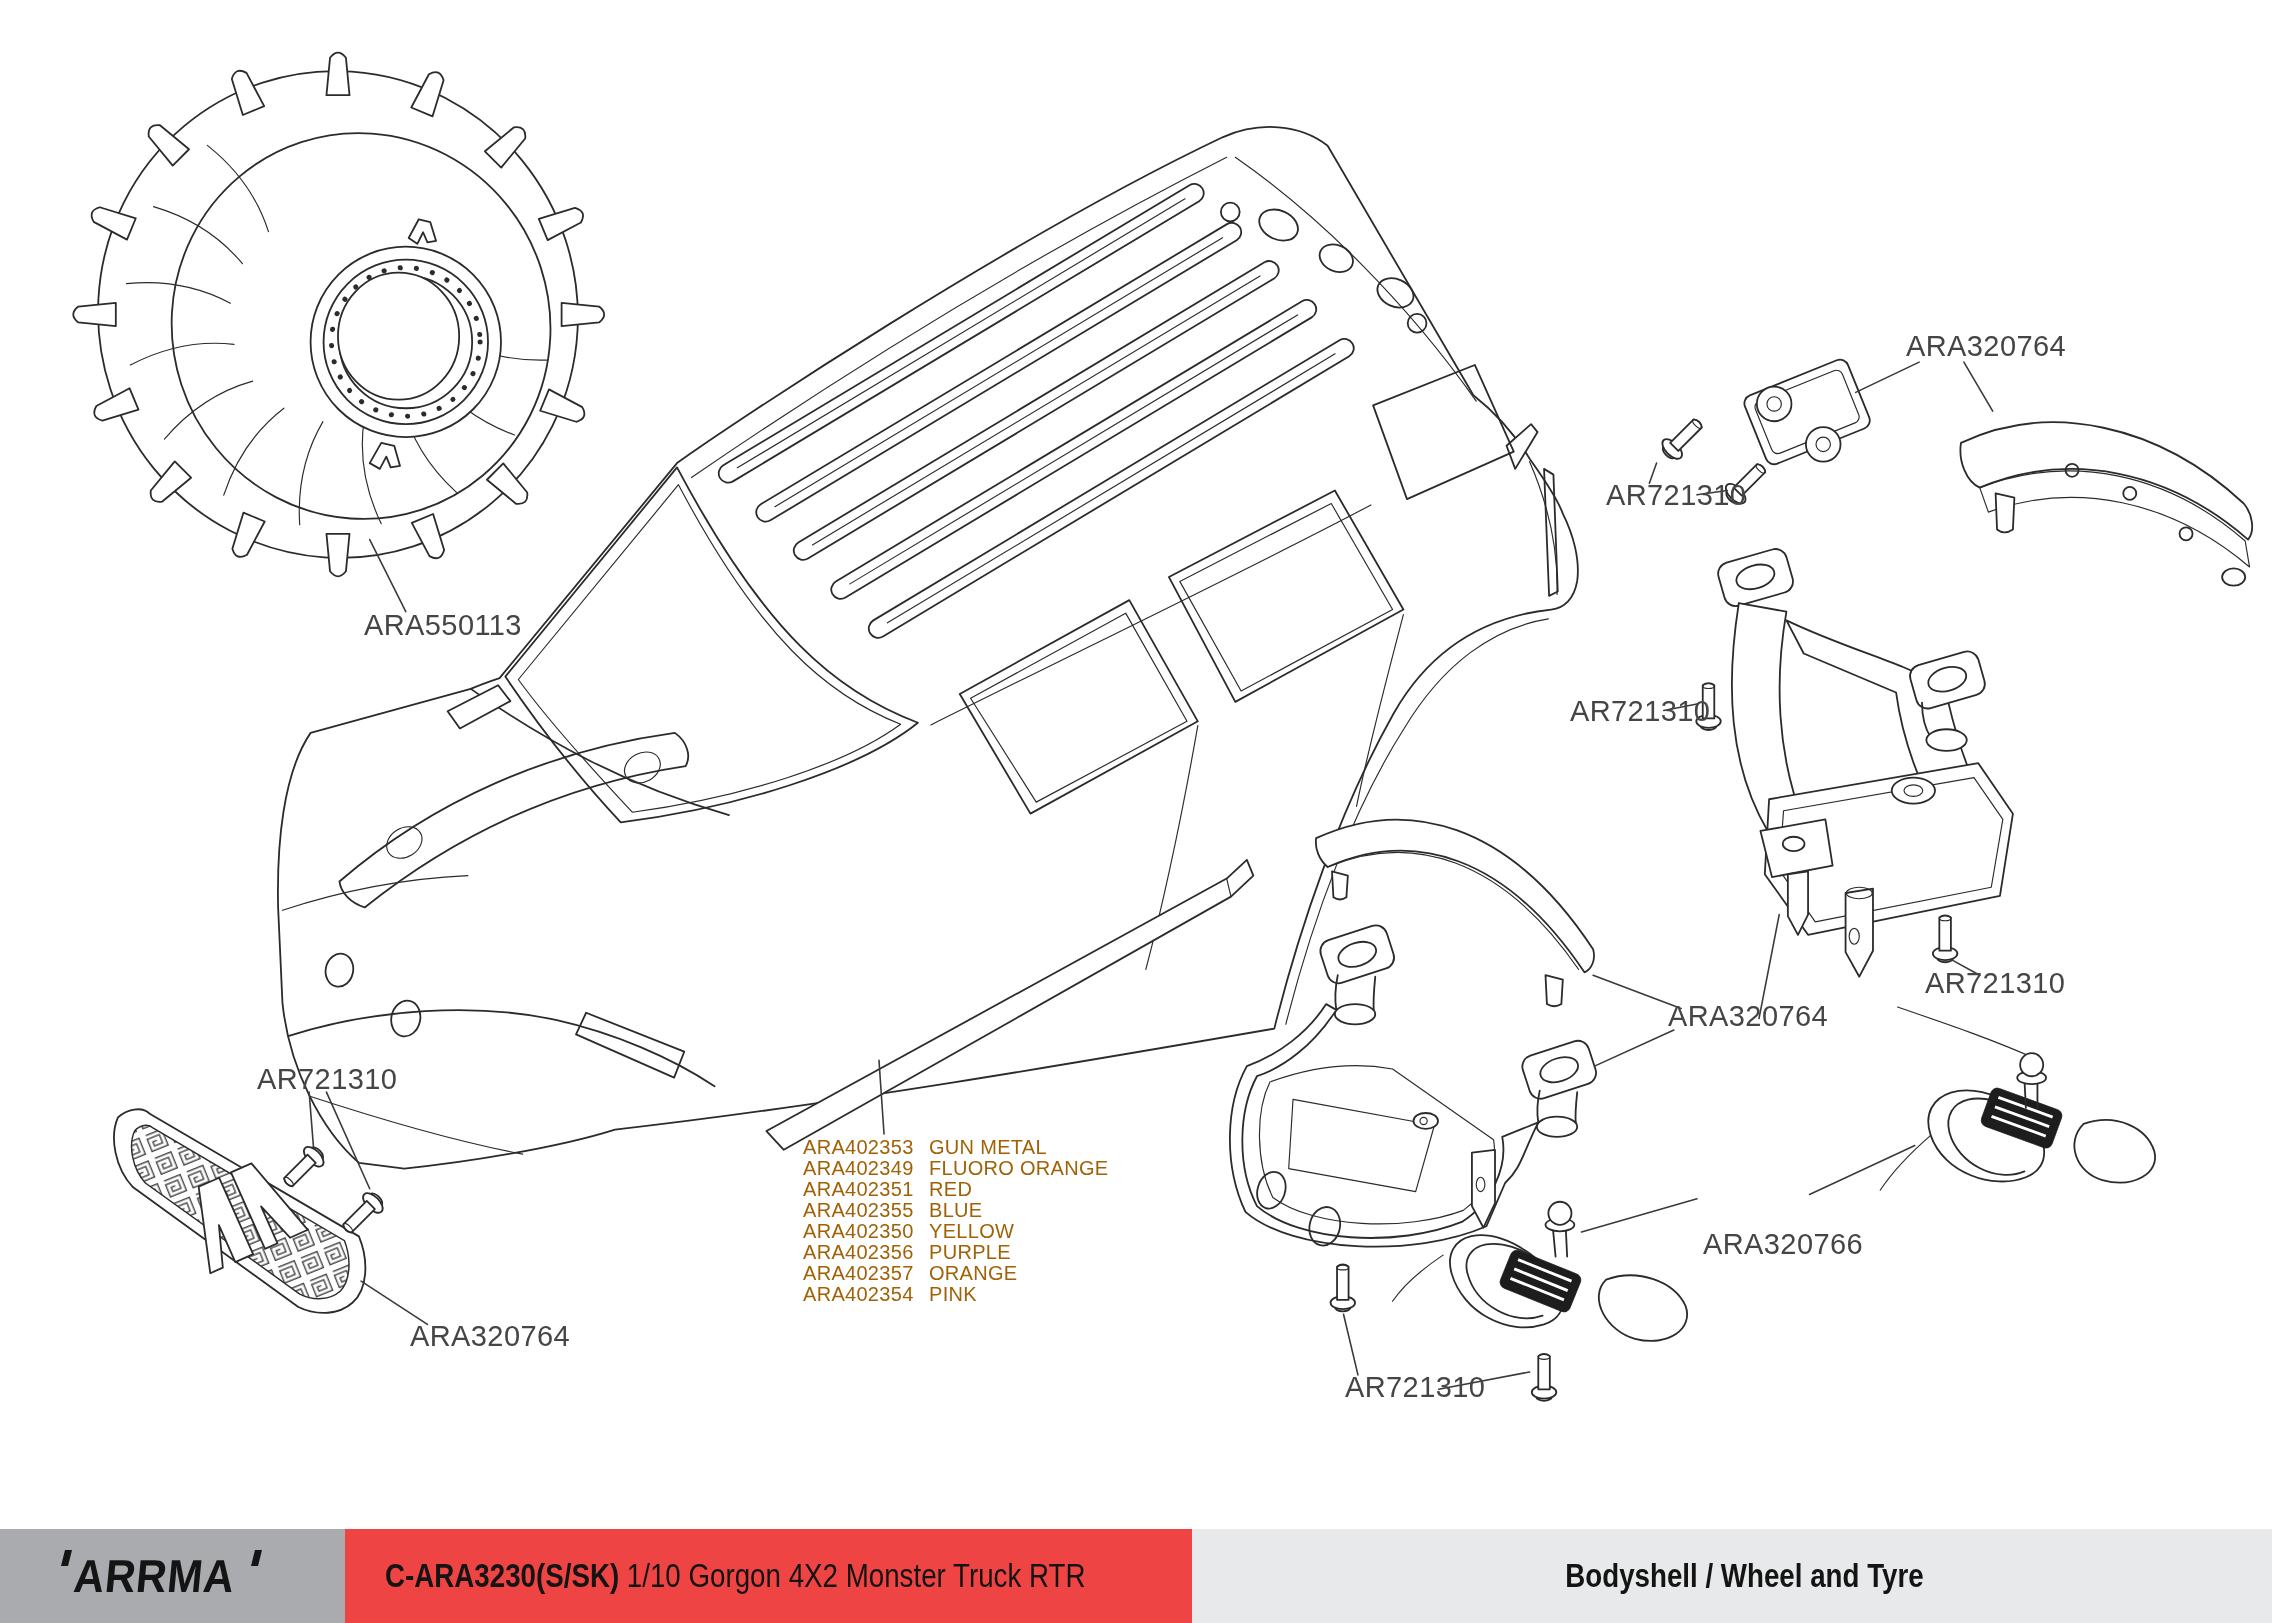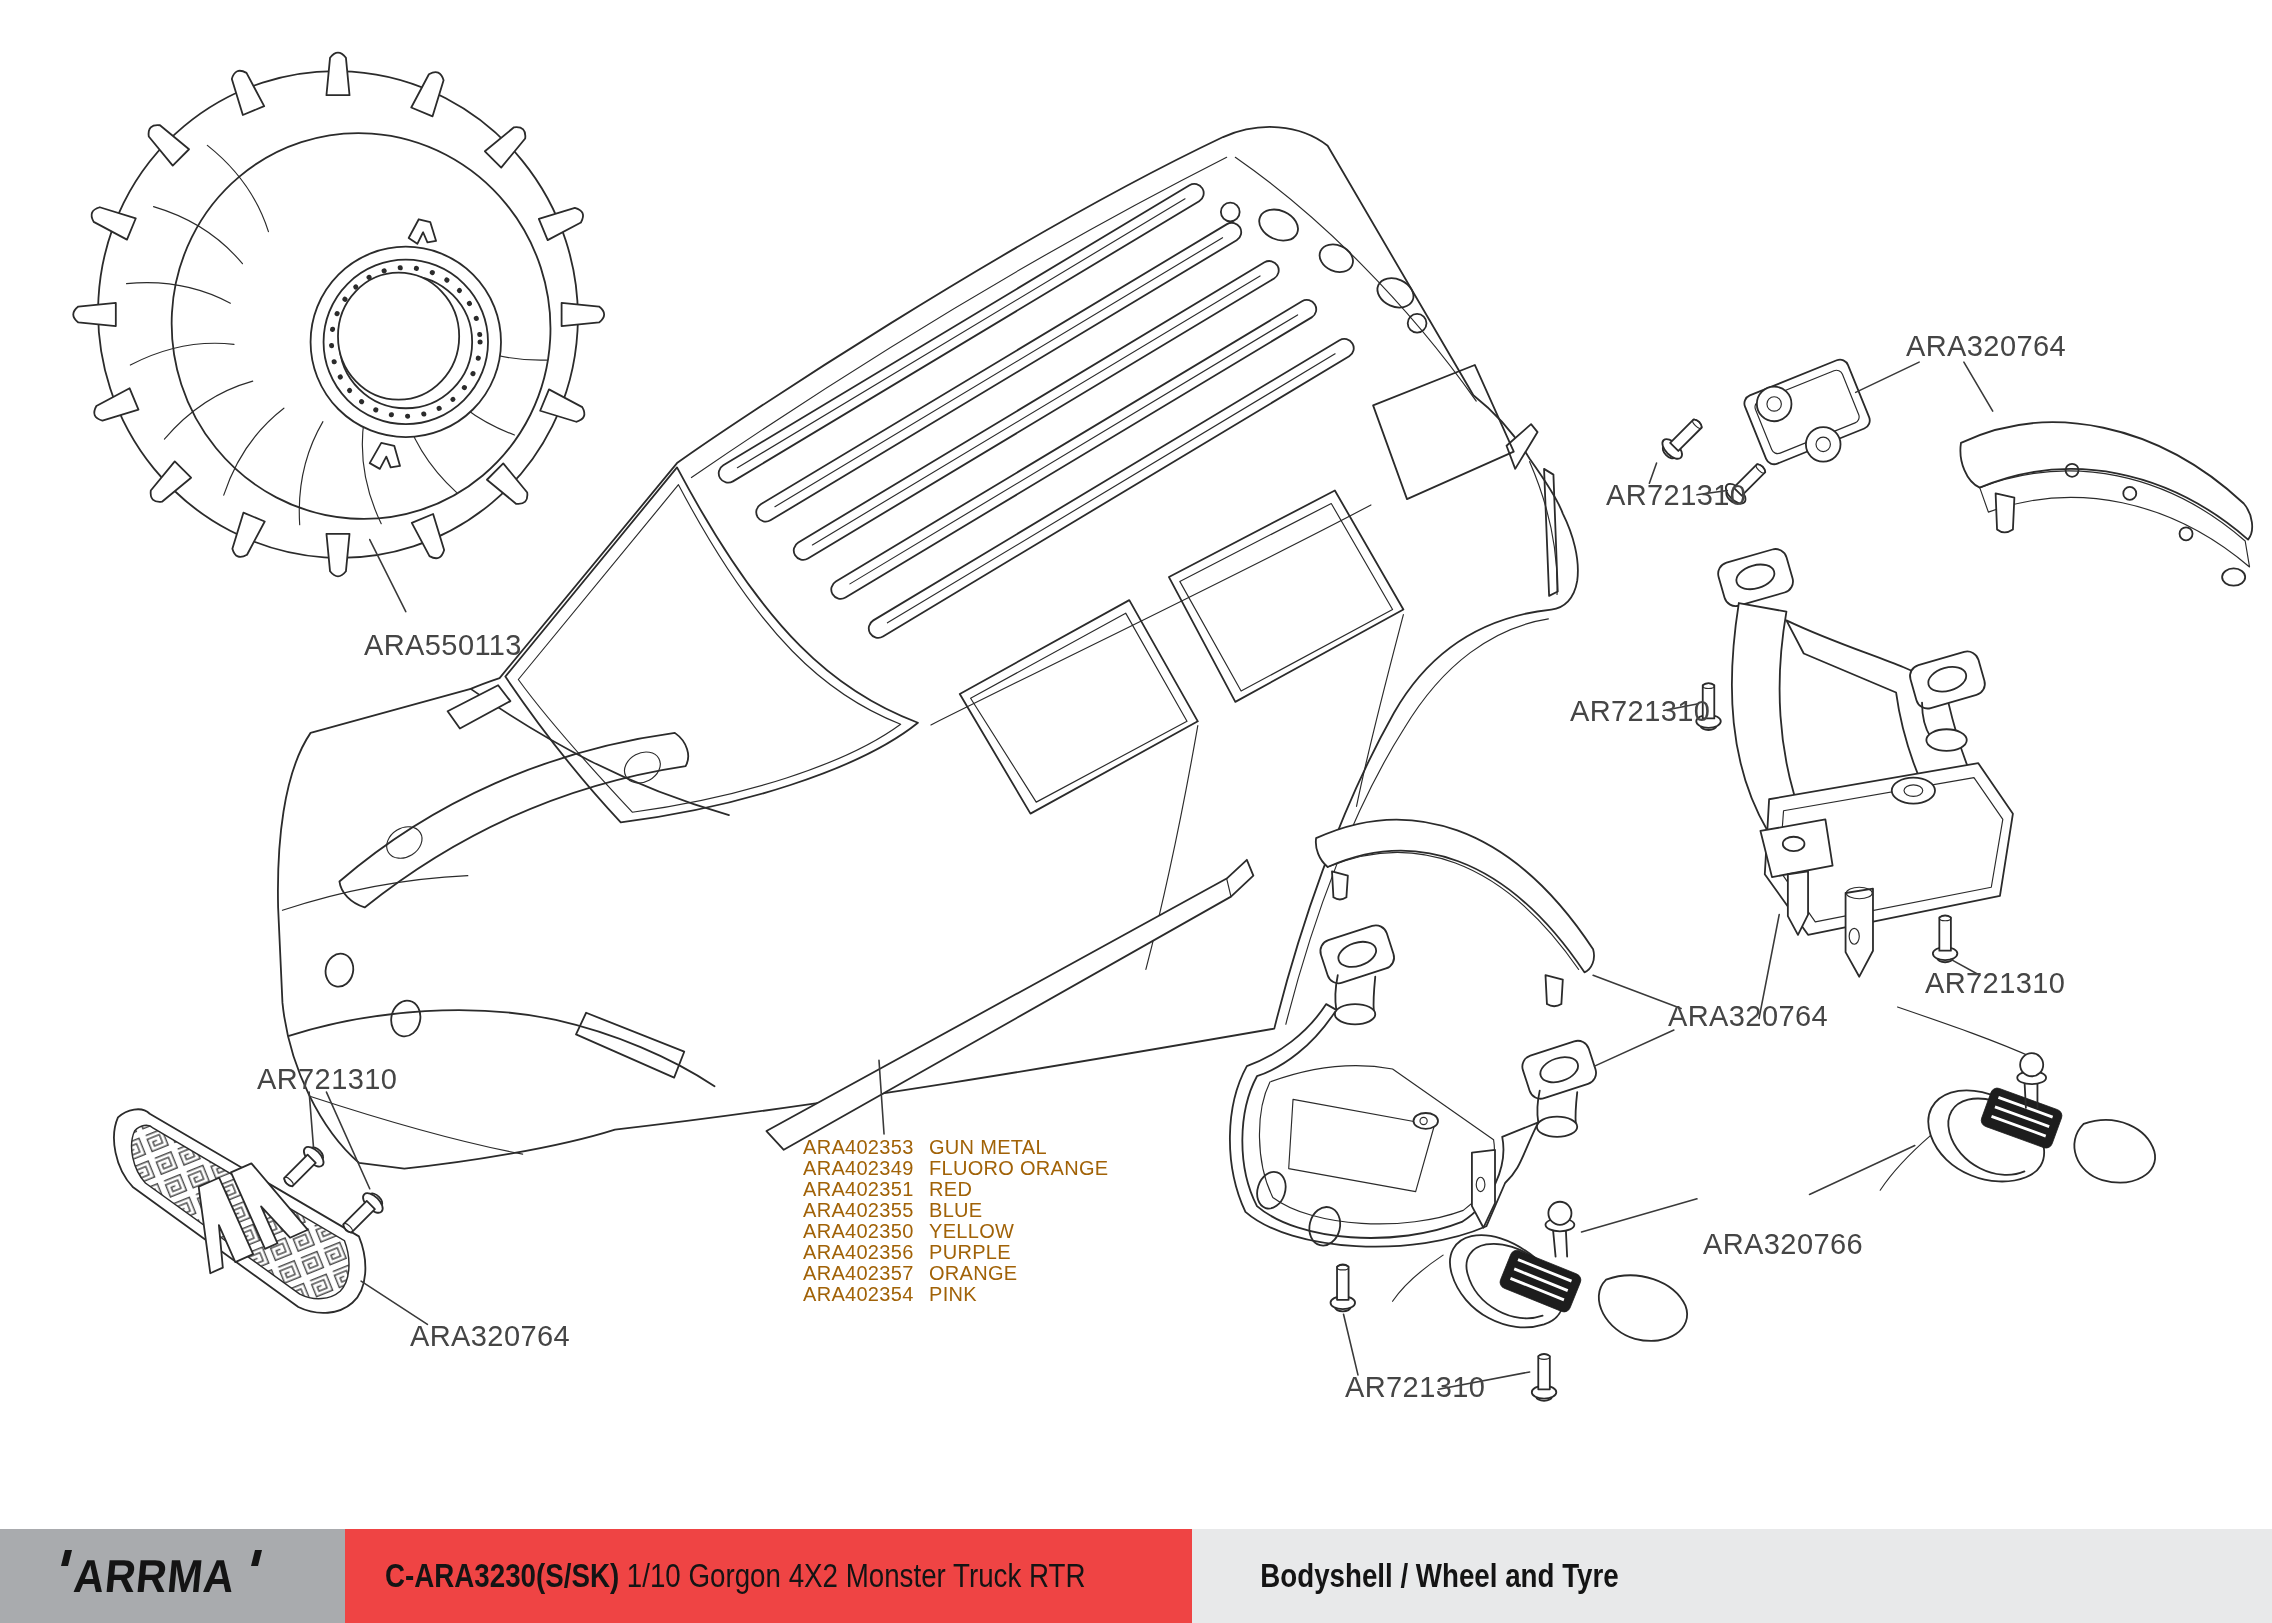--- a/index.html
+++ b/index.html
@@ -21,21 +21,21 @@
   .color-list{
     position:absolute;left:803px;top:1137px;font-size:20px;color:#a16207;
     line-height:21px;letter-spacing:0.3px;
   }
   .color-row{display:flex;}
   .color-part{width:126px;}
   .footer{position:absolute;left:0;top:1529px;width:2273px;height:94px;display:flex;}
   .footer-seg{height:94px;display:flex;align-items:center;}
   .footer-logo{width:345px;background:#a9abae;padding-left:59px;box-sizing:border-box;}
   .footer-title{width:847px;background:#ef4444;padding-left:40px;box-sizing:border-box;}
-  .footer-right{flex:1;background:#e8e9ea;justify-content:flex-start;padding-right:45px;box-sizing:border-box;}
+  .footer-right{flex:1;background:#e8e9ea;justify-content:center;padding-right:45px;box-sizing:border-box;}
   .logo-wrap{display:flex;align-items:flex-start;color:#141414;}
   .logo-text{
     font-size:46px;font-weight:bold;letter-spacing:0.7px;
     transform:scaleX(0.92) skewX(-6deg);transform-origin:left center;
   }
   .logo-tick{display:block;width:6.5px;height:16px;background:#141414;transform:skewX(-14deg);margin:1.4px 4.3px 0 4.3px;}
   .title-text{
     font-size:33px;color:#141414;transform:scaleX(0.84);transform-origin:left center;white-space:nowrap;
   }
   .title-code{font-weight:bold;}
@@ -361,21 +361,21 @@
       <line class="leader" x1="2330" y1="1398" x2="2208" y2="1352"></line>
       <line class="leader" x1="2320" y1="1428" x2="2210" y2="1478"></line>
       <line class="leader" x1="2438" y1="1412" x2="2466" y2="1268"></line>
       <line class="leader" x1="2352" y1="1662" x2="2192" y2="1708"></line>
       <line class="leader" x1="2508" y1="1656" x2="2654" y2="1588"></line>
       <line class="leader" x1="1882" y1="1906" x2="1862" y2="1822"></line>
       <line class="leader" x1="1994" y1="1926" x2="2120" y2="1902"></line>
     </g>
   </svg>
 
-  <div class="part-label" style="left:364px;top:615px;margin-top:20px;">ARA550113</div>
+  <div class="part-label" style="left:364px;top:615px;">ARA550113</div>
   <div class="part-label" style="left:257px;top:1069px;">AR721310</div>
   <div class="part-label" style="left:410px;top:1326px;">ARA320764</div>
   <div class="part-label" style="left:1906px;top:336px;">ARA320764</div>
   <div class="part-label" style="left:1606px;top:485px;">AR721310</div>
   <div class="part-label" style="left:1570px;top:701px;">AR721310</div>
   <div class="part-label" style="left:1925px;top:973px;">AR721310</div>
   <div class="part-label" style="left:1668px;top:1006px;">ARA320764</div>
   <div class="part-label" style="left:1703px;top:1234px;">ARA320766</div>
   <div class="part-label" style="left:1345px;top:1377px;">AR721310</div>
 

